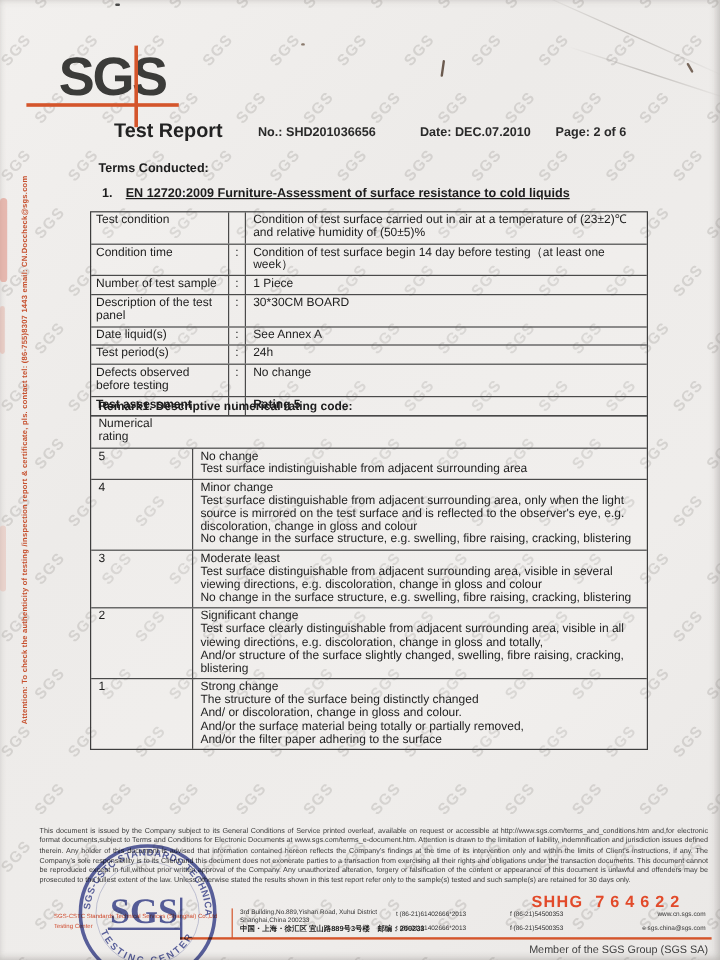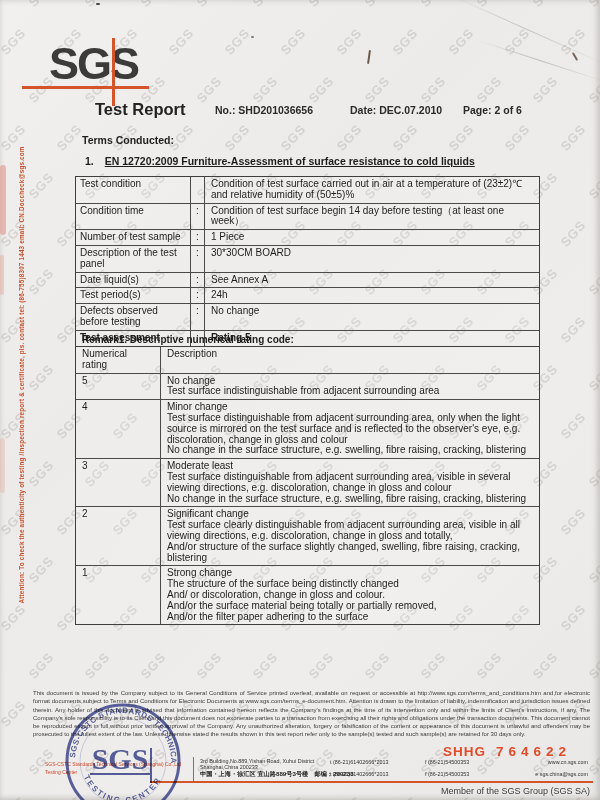--- a/index.html
+++ b/index.html
@@ -341,21 +341,20 @@
       <div class="c-label" style="font-weight:bold">Test assessment</div>
       <div class="c-sep">:</div>
       <div class="c-val" style="font-weight:bold">Rating 5</div>
     </div>
   </div>
 
   <div class="remark-h">Remark1. Descriptive numerical rating code:</div>
   <div class="tbl tbl2">
     <div class="trow">
       <div class="t2-rating">Numerical rating</div>
-      <div class="t2-desc">Description</div>
     </div>
     <div class="trow">
       <div class="t2-rating">5</div>
       <div class="t2-desc">
         <div>No change</div>
         <div>Test surface indistinguishable from adjacent surrounding area</div>
       </div>
     </div>
     <div class="trow">
       <div class="t2-rating">4</div>

